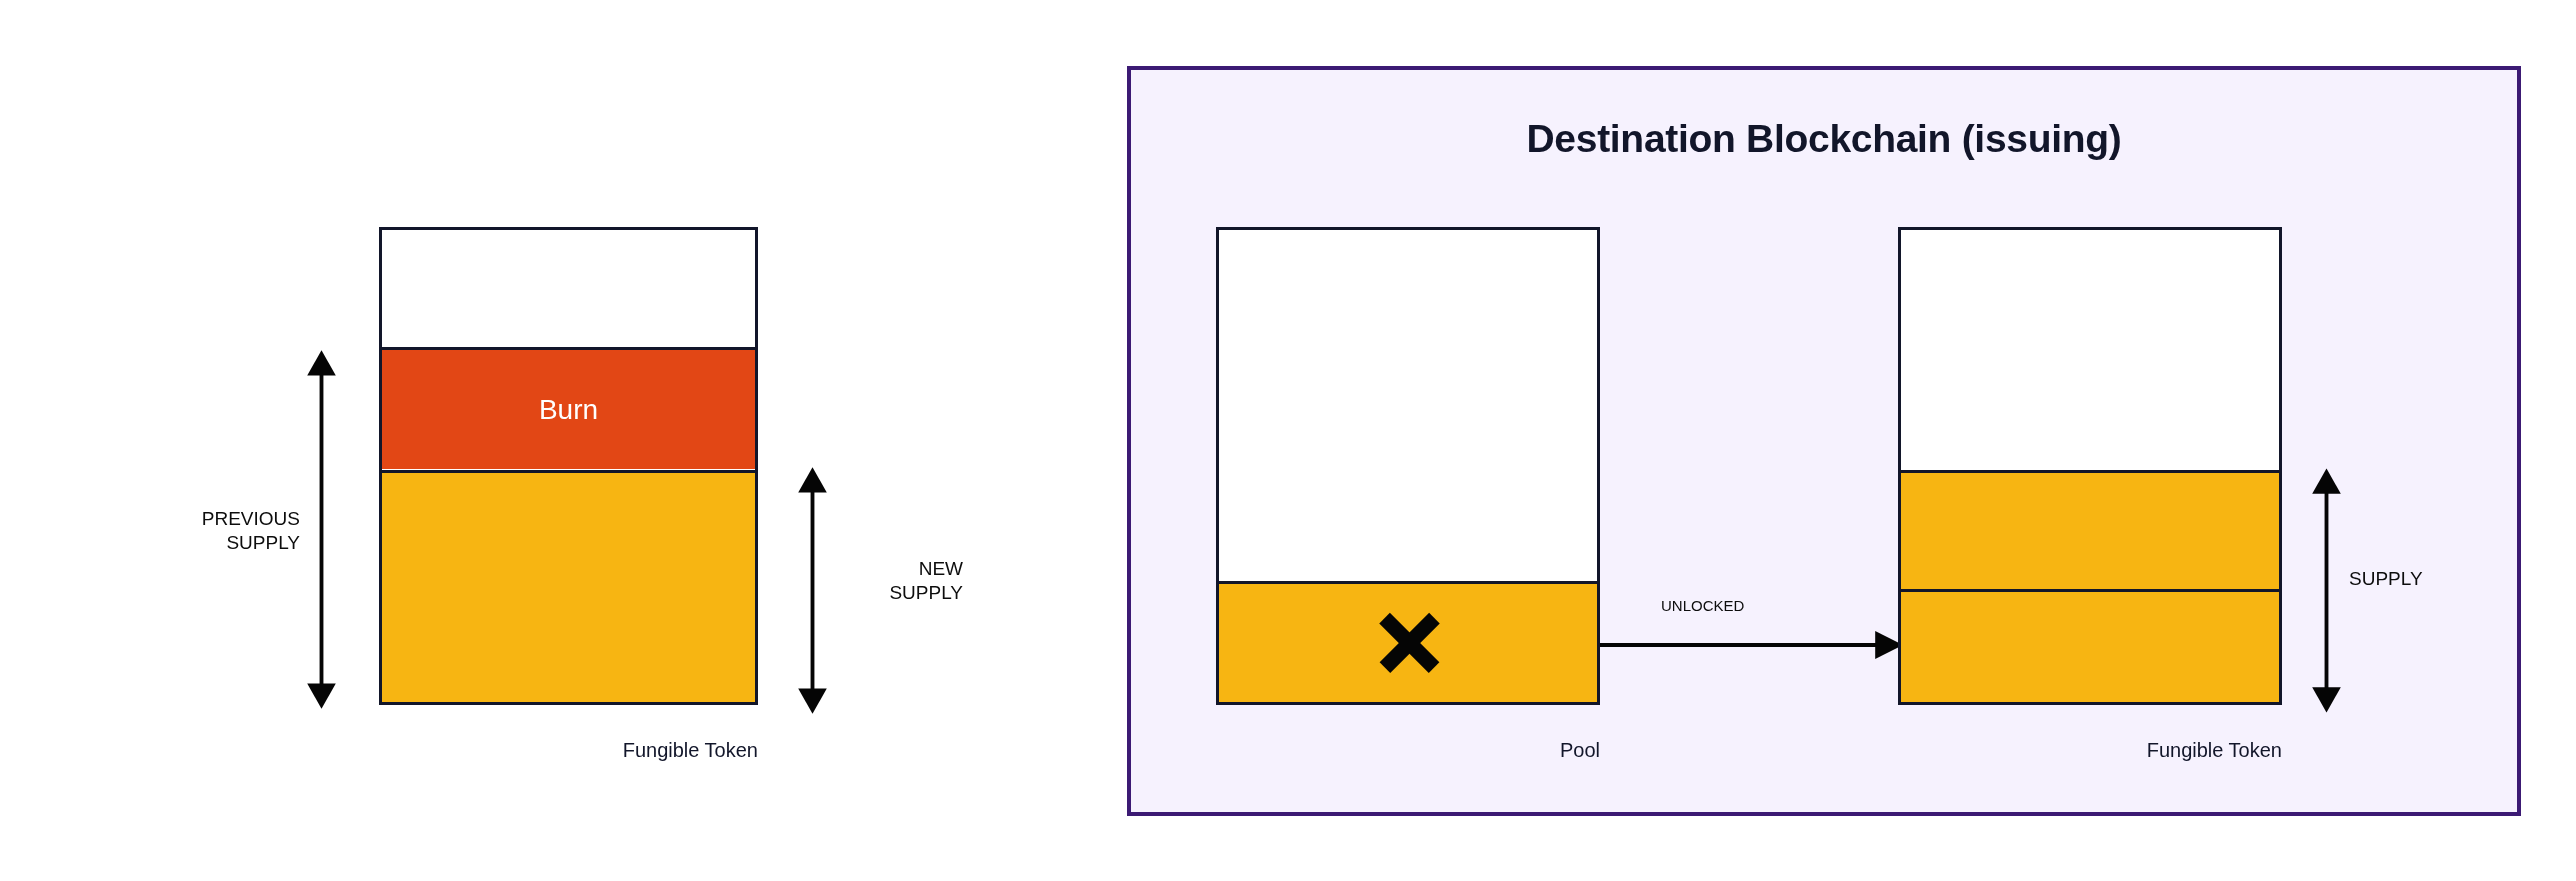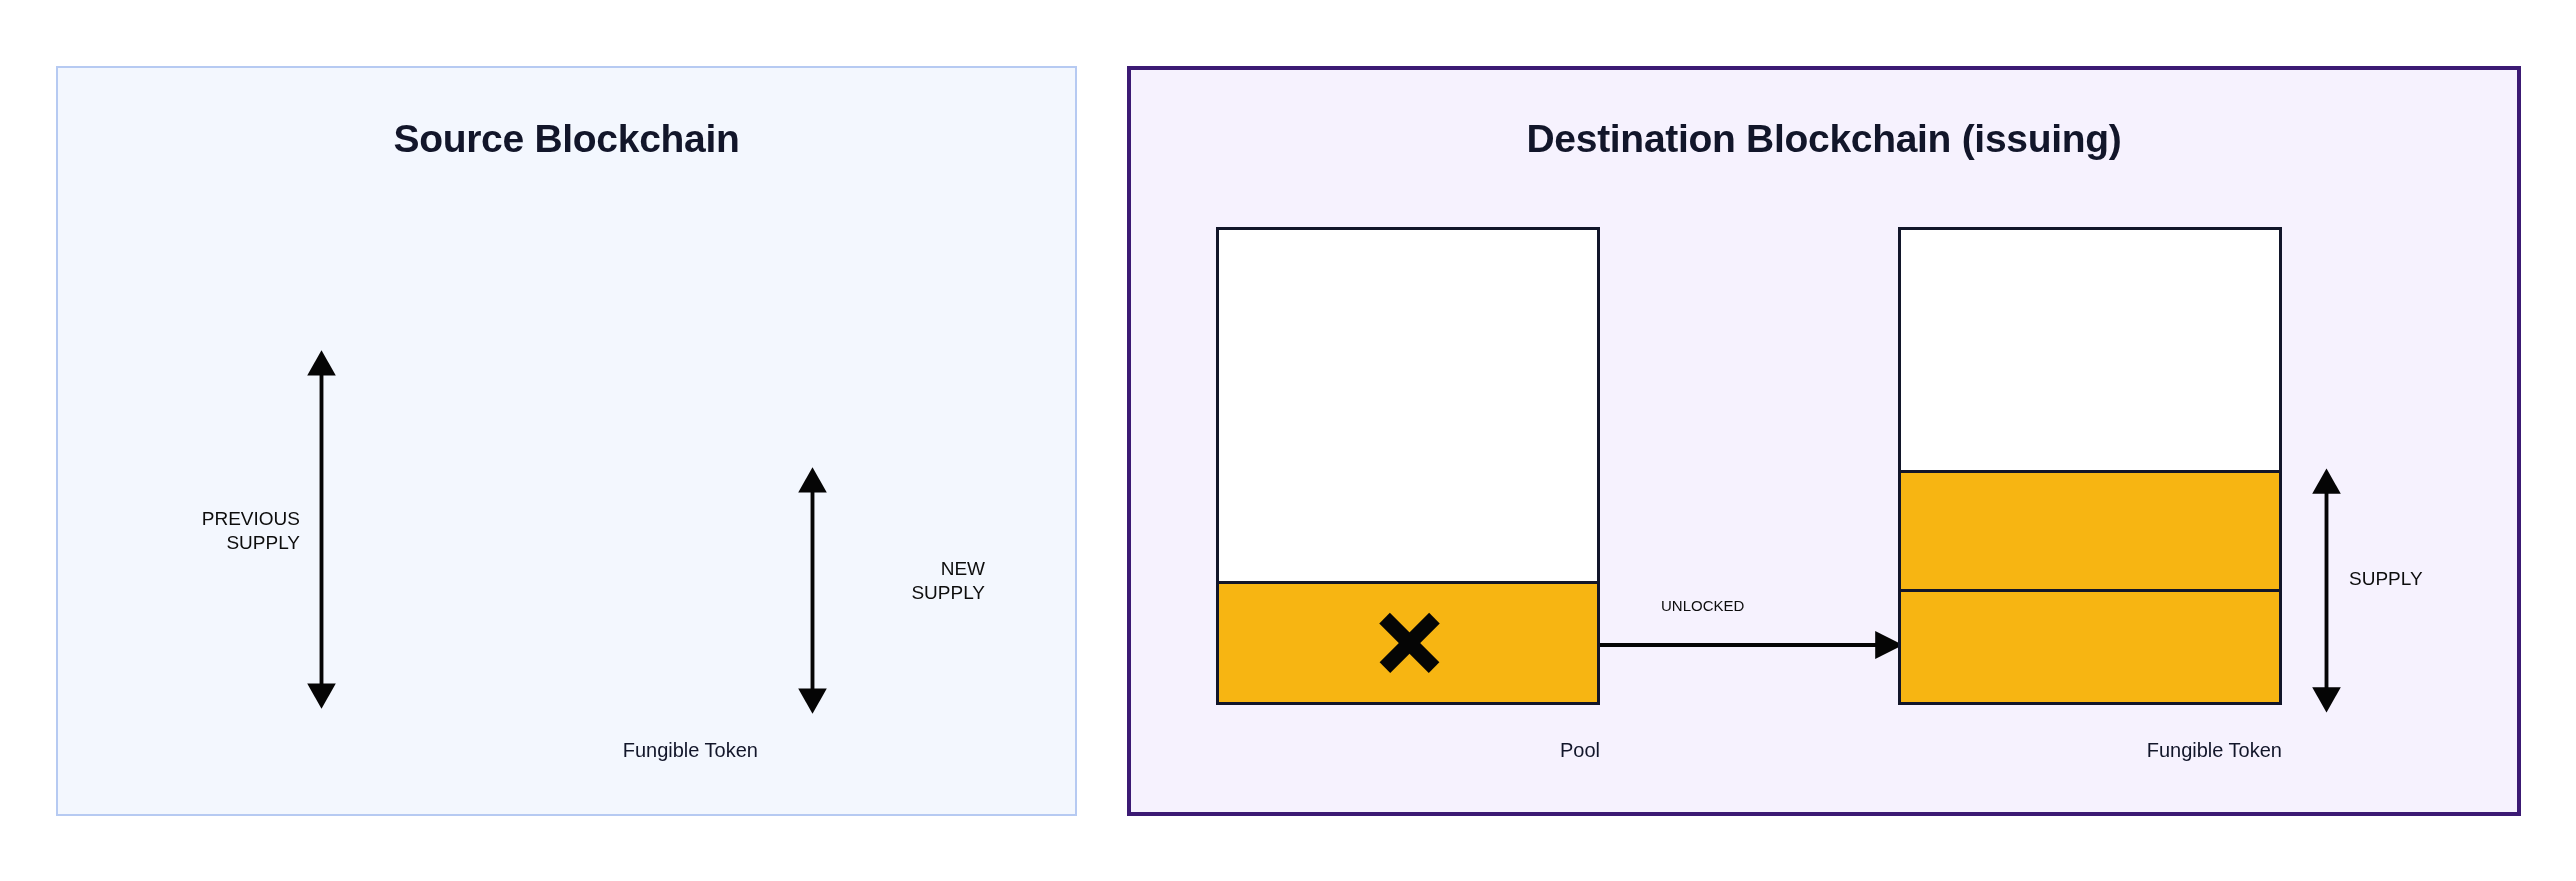--- a/index.html
+++ b/index.html
@@ -148,45 +148,52 @@
     color: #0d0d0d;
     white-space: nowrap;
     line-height: 1;
   }
 </style>
 </head>
 <body>
 
 <div id="stage">
 
-  <div class="panel panel-source">
-    <div class="panel-title">Source Blockchain</div>
-  </div>
-
+
+  <div class="box" style="left:379px; top:227px; width:379px; height:478px;">
+
+    <div class="seg" style="top:0px; height:117px; background:#ffffff;"></div>
+
+    <div class="seg seg-burn seg-top-rule" style="top:117px; height:122px;">
+      <div class="seg-label">Burn</div>
+    </div>
+
+    <div class="seg seg-yellow seg-top-rule" style="top:240px; bottom:0px;"></div>
+  </div>
 
   <div class="box-caption" style="left:379px; top:740px; width:379px;">Fungible Token</div>
 
   <div class="measure" style="left:305px; top:348px;">
     <svg width="33" height="363" viewBox="0 0 60 652">
       <line x1="30" y1="34" x2="30" y2="618" stroke="#050505" stroke-width="7"></line>
       <polygon points="30,0 56,46 4,46" fill="#050505"></polygon>
       <polygon points="30,652 56,606 4,606" fill="#050505"></polygon>
     </svg>
   </div>
   <div class="measure-label" style="left:172px; top:507px; width:128px;">PREVIOUS
 SUPPLY</div>
 
   <div class="measure" style="left:796px; top:466px;">
     <svg width="33" height="249" viewBox="0 0 60 448">
       <line x1="30" y1="34" x2="30" y2="414" stroke="#050505" stroke-width="7"></line>
       <polygon points="30,0 56,46 4,46" fill="#050505"></polygon>
       <polygon points="30,448 56,402 4,402" fill="#050505"></polygon>
     </svg>
   </div>
-  <div class="measure-label" style="left:857px; top:557px; width:128px;">NEW
+  <div class="measure-label" style="left:835px; top:557px; width:128px;">NEW
 SUPPLY</div>
 
   <div class="panel panel-destination">
     <div class="panel-title">Destination Blockchain (issuing)</div>
   </div>
 
   <div class="box" style="left:1216px; top:227px; width:384px; height:478px;">
     <div class="seg" style="top:0px; height:351px; background:#ffffff;"></div>
     <div class="seg seg-yellow seg-top-rule" style="top:351px; bottom:0px;">
       <div class="x-mark">

